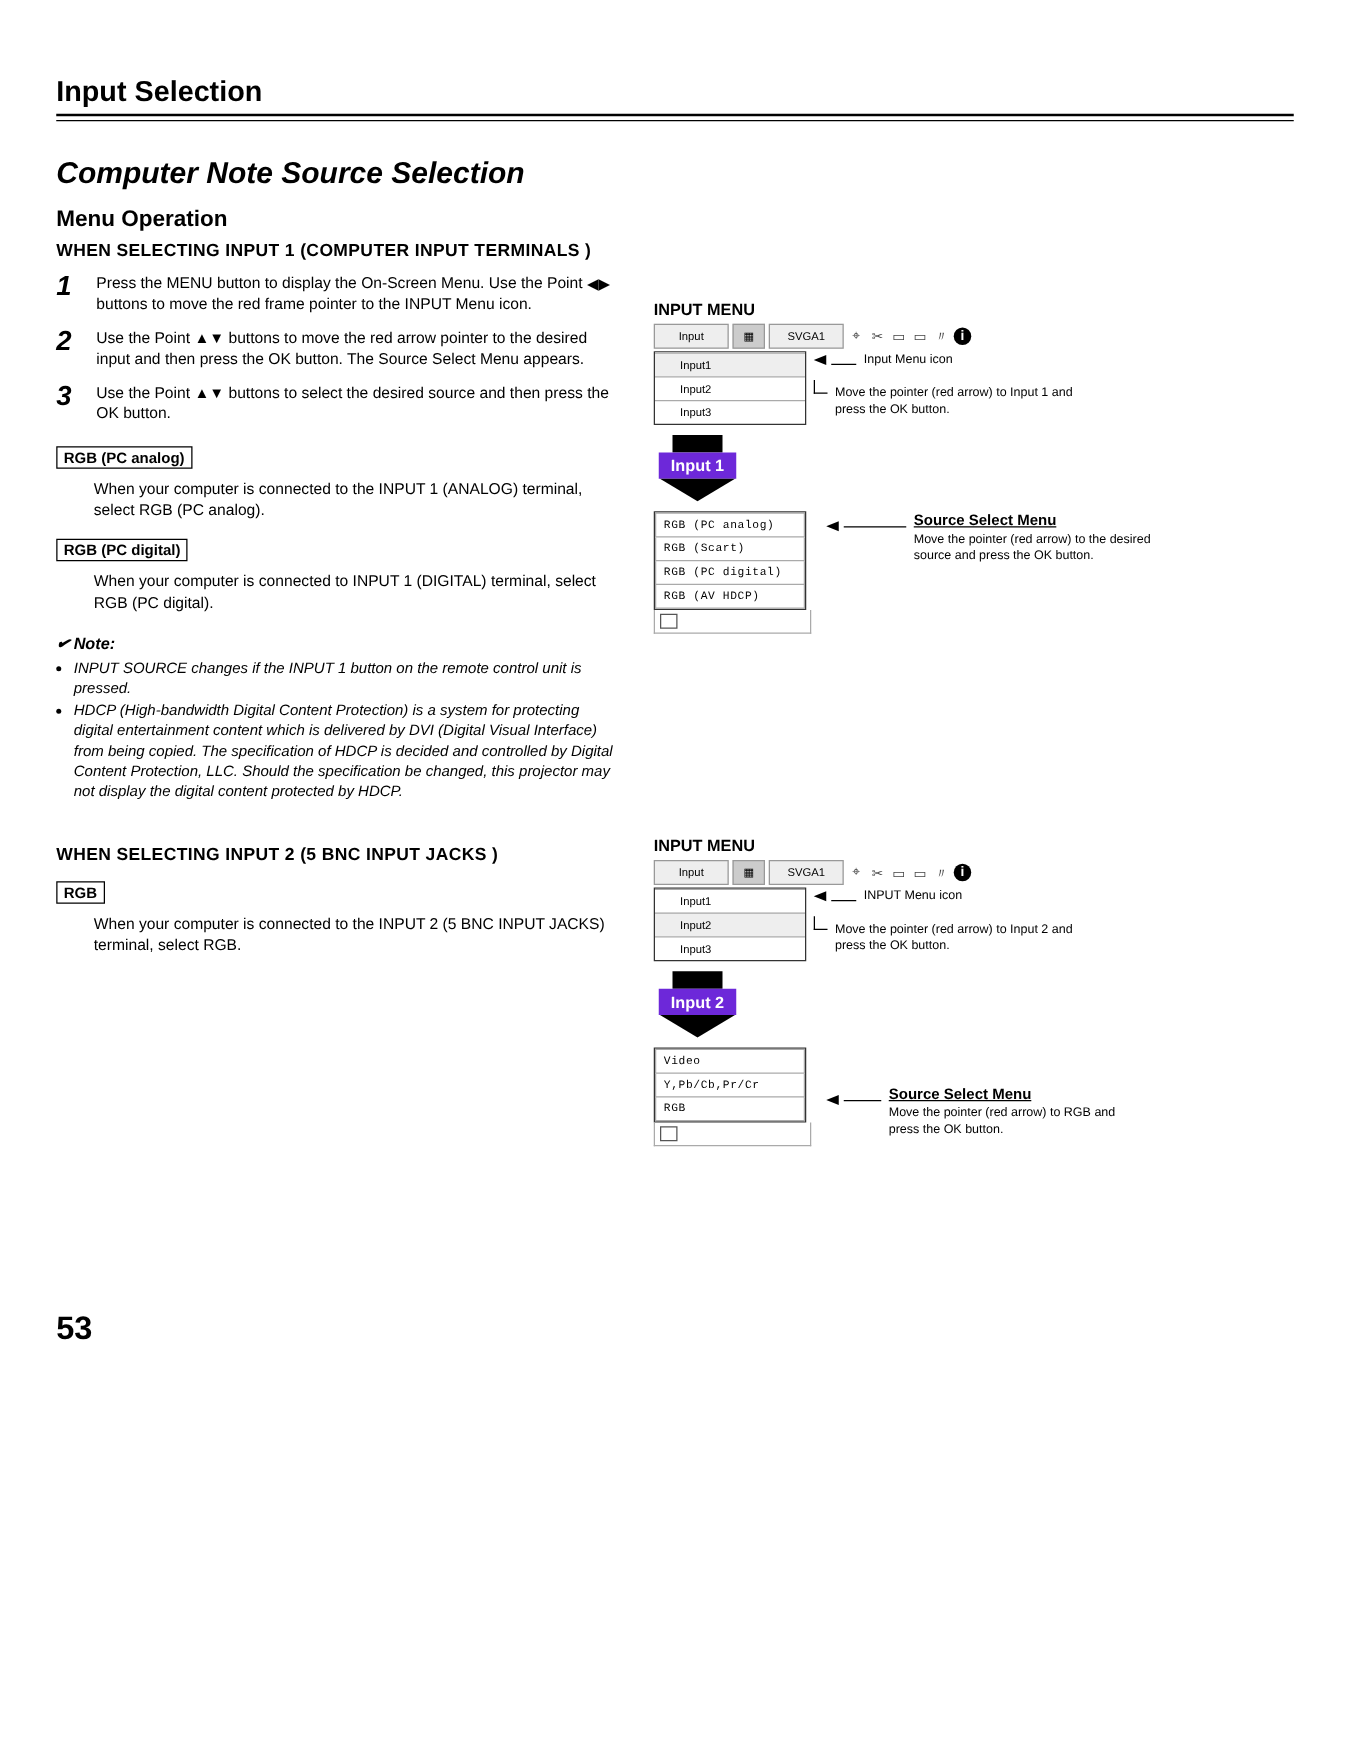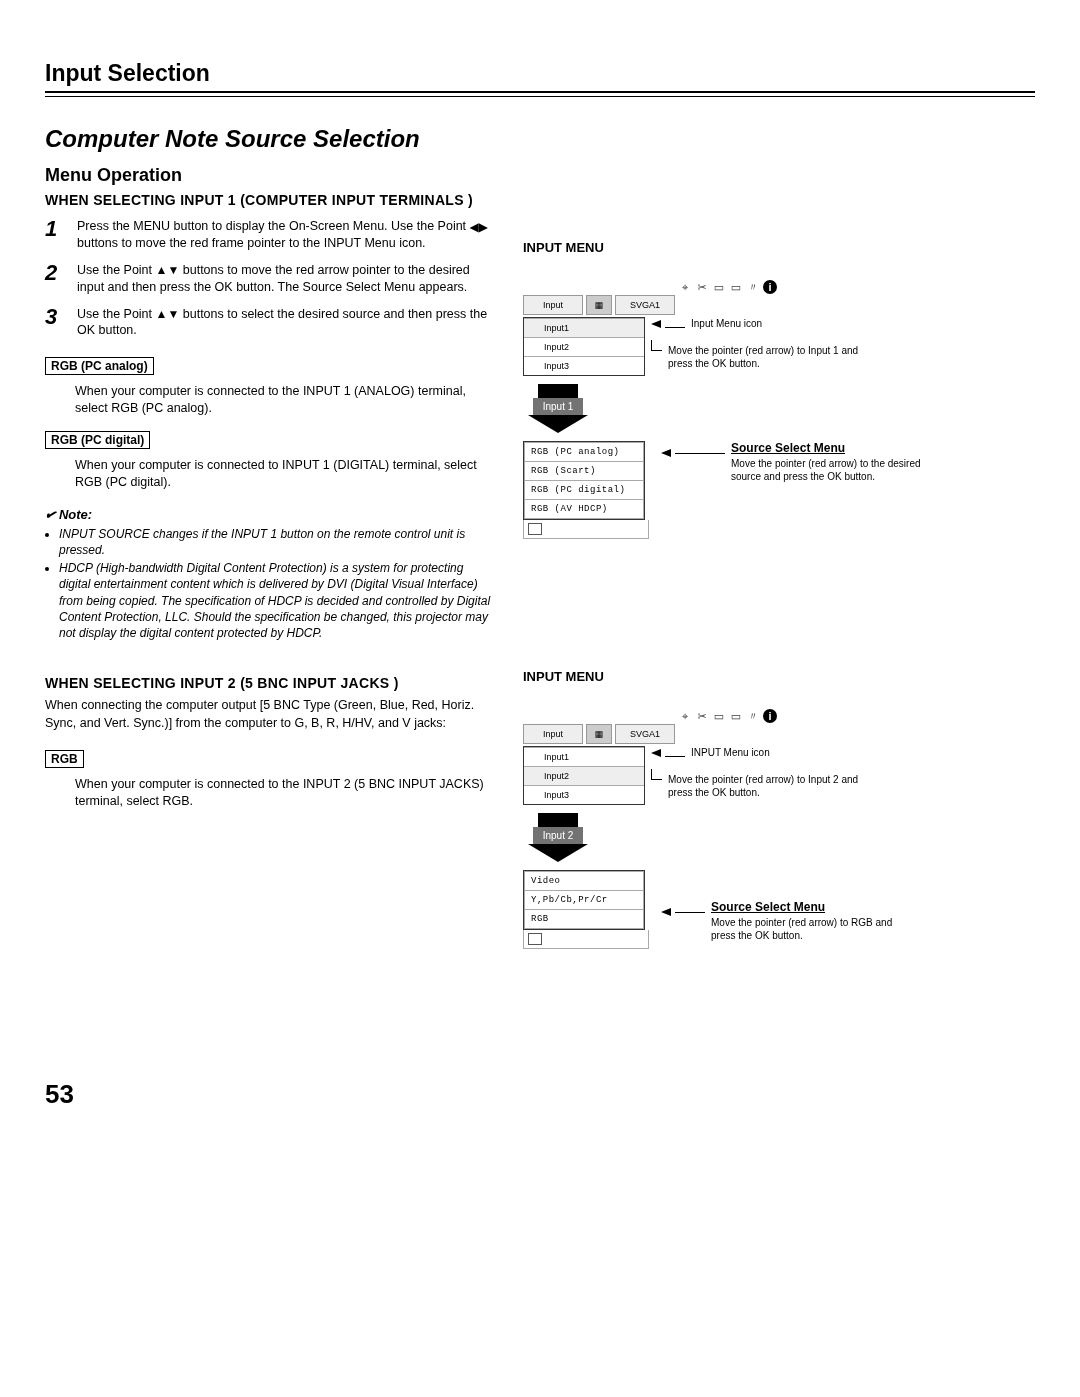--- a/index.html
+++ b/index.html
@@ -116,21 +116,20 @@
   }
   .input-header-cell {
     border: 1px solid #999;
     width:58px;
     height:18px;
     display:flex;
     align-items:center;
     justify-content:center;
     font-size:9px;
     background:#eee;
-    margin-top:36px;
   }
   .icon-strip {
     display: flex;
     gap: 3px;
     align-items: center;
     font-size:11px;
     color:#444;
   }
   .icon-strip span {
     width:14px; height:14px; display:flex; align-items:center; justify-content:center;
@@ -151,21 +150,21 @@
   .black-arrow-body {
     width: 40px; height: 14px; background:#000;
   }
   .black-arrow-head {
     width: 0; height: 0;
     border-left: 30px solid transparent;
     border-right: 30px solid transparent;
     border-top: 18px solid #000;
   }
   .arrow-label-box {
-    background:#737373; color:#fff; font-size:10px; font-weight:normal;
+    background:#6d28d9; color:#fff; font-size:13px; font-weight:bold;
     padding:3px 10px; margin-bottom:0;
   }
   .source-menu-box {
     border: 1px solid #333;
     width: 120px;
     font-size: 9px;
   }
   .source-menu-box .s-cell {
     border: 1px solid #aaa;
     border-top:none;
@@ -324,21 +323,20 @@
         </div>
       </div>
     </div>
   </div>
 </div>
 
 <div style="height:26px;"></div>
 <div class="two-col">
   <div class="left">
     <div class="block-heading">WHEN SELECTING INPUT 2 (5 BNC INPUT JACKS )</div>
-    <div class="body-intro">When connecting the computer output [5 BNC Type (Green, Blue, Red, Horiz. Sync, and Vert. Sync.)] from the computer to G, B, R, H/HV, and V jacks:</div>
     <div class="boxed">RGB</div>
     <div class="desc">When your computer is connected to the INPUT 2 (5 BNC INPUT JACKS) terminal, select RGB.</div>
   </div>
 
   <div class="right">
     <div class="panel-label" style="margin-top:0;">INPUT MENU</div>
 
     <div class="top-menu-bar">
       <div class="input-header-cell">Input</div>
       <div class="input-header-cell" style="width:24px;background:#ccc;">▦</div>

